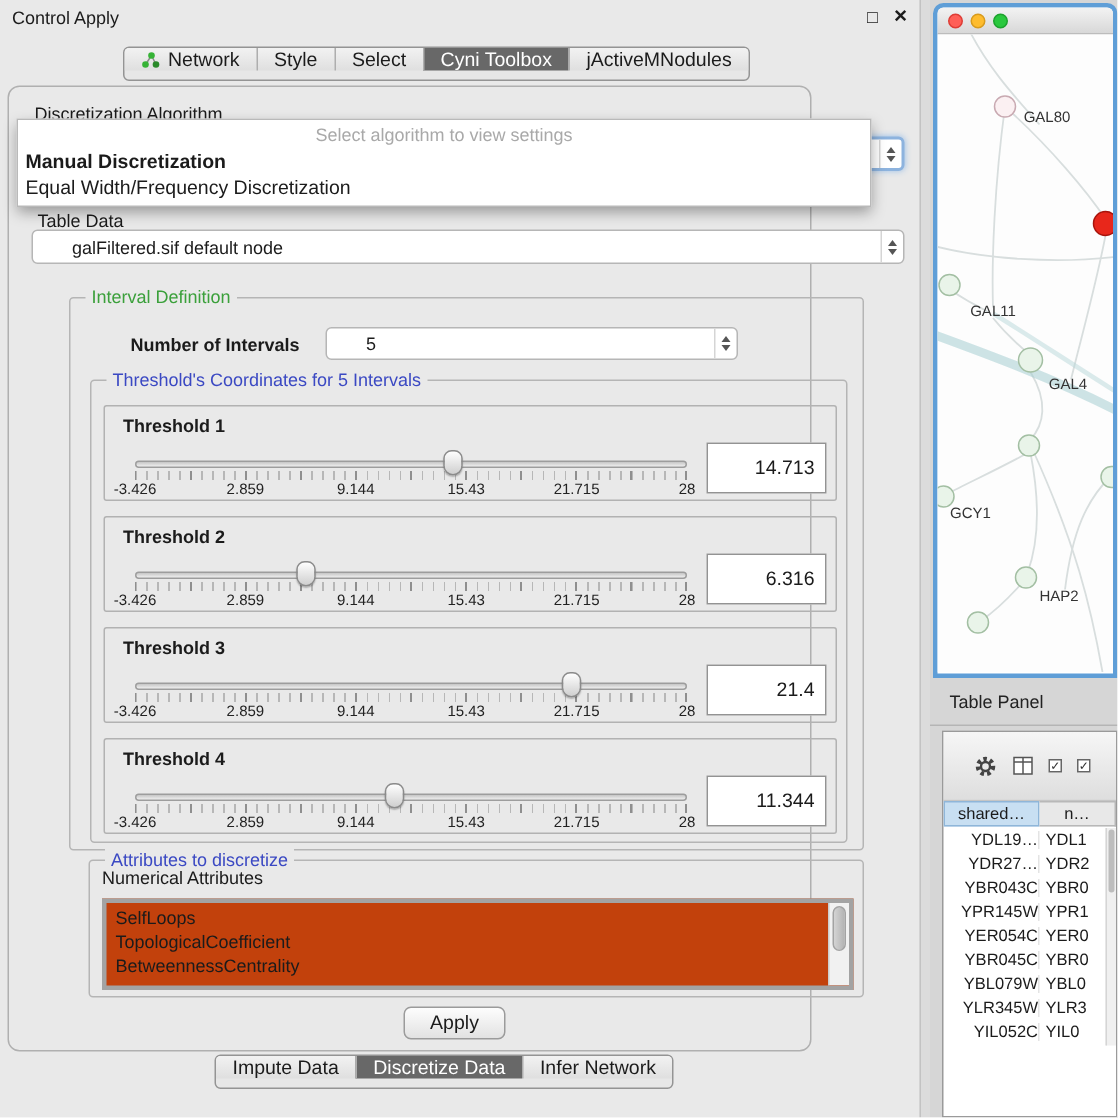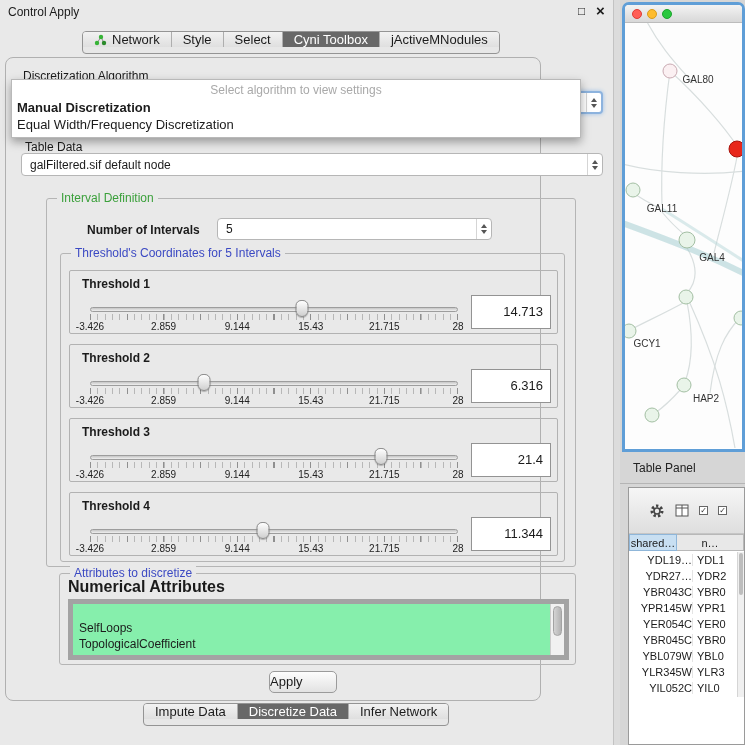--- a/index.html
+++ b/index.html
@@ -22,21 +22,21 @@
        border-left:1px solid #aeaeae;cursor:pointer;background:linear-gradient(#f2f2f2,#dfdfdf);white-space:nowrap}
   .tab:first-child{border-left:none}
   .tab.selected{background:#686868;color:#fff}
 
   
   .main-panel{position:absolute;left:5px;top:57px;width:536px;height:644px;
               border:1px solid #b0b0b0;border-radius:8px;background:#e9e9e9}
   .section-label{position:absolute;left:17px;top:11px;font-size:12px;z-index:1}
   .combo{position:absolute;background:#fff;border:1px solid #b6b6b6;border-radius:4px;
          display:flex;align-items:center;font-size:12px;cursor:pointer}
-  .combo .combo-value{flex:1;padding-left:8px;white-space:nowrap;overflow:hidden}
+  .combo .combo-value{flex:1;padding-left:26px;white-space:nowrap;overflow:hidden}
   .stepper{width:15px;align-self:stretch;display:flex;flex-direction:column;align-items:center;
            justify-content:center;gap:2px;border-left:1px solid #d5d5d5}
   .arr-up{width:0;height:0;border-left:3.5px solid transparent;border-right:3.5px solid transparent;border-bottom:4px solid #555}
   .arr-down{width:0;height:0;border-left:3.5px solid transparent;border-right:3.5px solid transparent;border-top:4px solid #555}
   .hidden-combo{left:15px;top:33px;width:582px;height:23px;border:2px solid #8db3de;
                 box-shadow:0 0 4px #9cc0e8;z-index:3}
   .dropdown{position:absolute;left:5px;top:21px;width:570px;z-index:5;background:#fff;
             border:1px solid #b9b9b9;box-shadow:0 4px 9px rgba(0,0,0,.35);padding:2px 0 4px}
   .dd-placeholder{text-align:center;color:#a9a9a9;font-size:12px;line-height:17px}
   .dd-option{font-size:13px;line-height:17px;padding-left:5px;cursor:pointer}
@@ -66,31 +66,31 @@
          background-image:
            repeating-linear-gradient(to right,#8f8f8f 0 1px,transparent 1px 36.7px),
            repeating-linear-gradient(to right,#b7b7b7 0 1px,transparent 1px 7.35px)}
   .scale{position:absolute;left:0;top:23px;width:100%;height:12px;font-size:10px;color:#222}
   .scale span{position:absolute;transform:translateX(-50%);white-space:nowrap}
   .value-box{position:absolute;left:401px;top:24px;width:80px;height:34px;background:#fff;
              border:1px solid #939393;font-size:13px;text-align:right;line-height:32px;padding-right:7px}
 
   
   .attrs-group{left:53px;top:515px;width:517px;height:92px}
-  .attrs-label{position:absolute;left:8px;top:4px;font-size:16px;font-weight:bold}
-  .attr-list{position:absolute;left:8px;top:25px;width:501px;height:61px;background:#86efac;
-             border:5px solid #a3a3a3;overflow:hidden;padding-top:16px}
+  .attrs-label{position:absolute;left:8px;top:4px;font-size:12px;font-weight:normal}
+  .attr-list{position:absolute;left:8px;top:25px;width:501px;height:61px;background:#c2410c;
+             border:3px solid #a3a3a3;overflow:hidden;padding-top:2px}
   .attr-item{font-size:12px;line-height:16px;padding-left:6px;cursor:default}
   .vscroll{position:absolute;right:0;top:0;width:14px;height:100%;background:#f1f1f1;border-left:1px solid #ccc}
   .vthumb{position:absolute;left:2px;top:2px;width:9px;height:30px;border-radius:5px;
           background:linear-gradient(to right,#d4d4d4,#b3b3b3);border:1px solid #a3a3a3}
 
   .apply-btn{position:absolute;left:263px;top:613px;width:68px;height:22px;
              background:linear-gradient(#fdfdfd,#e2e2e2);border:1px solid #9b9b9b;border-radius:5px;
-             font-size:13px;line-height:20px;cursor:pointer}
+             font-size:13px;text-align:center;line-height:20px;cursor:pointer}
 
   
   .divider{position:absolute;left:613px;top:0;width:7px;height:745px;background:#dcdcdc;border-left:1px solid #c3c3c3}
   .right-region{position:absolute;left:620px;top:0;width:125px;height:745px;background:#d6d6d6}
   .net-window{position:absolute;left:2px;top:2px;width:123px;height:450px;border:3px solid #5f9ed7;
               border-radius:7px 7px 0 0;background:#fff;overflow:hidden}
   .net-titlebar{height:18px;background:linear-gradient(#f3f3f3,#d8d8d8);border-bottom:1px solid #bcbcbc;
                 display:flex;align-items:center;padding-left:7px;gap:5px;cursor:default}
   .tl{width:10px;height:10px;border-radius:50%;cursor:pointer}
   .tl.red{background:#ff5f57;border:1px solid #de3d36}
@@ -104,21 +104,21 @@
   .tp-divider{position:absolute;left:0;top:483px;width:100%;height:1px;background:#b5b5b5}
   .table-window{position:absolute;left:8px;top:487px;width:117px;height:258px;border:1px solid #9a9a9a;background:#fff;overflow:hidden}
   .tp-toolbar{position:absolute;left:0;top:0;width:100%;height:46px;
               background:linear-gradient(#f6f6f6,#dedede);border-bottom:1px solid #c5c5c5;
               display:flex;align-items:center;padding-left:20px;gap:10px}
   .tp-toolbar .icon{display:flex;align-items:center;cursor:pointer}
   .tp-check{display:inline-block;width:9px;height:9px;border:1px solid #666;background:#fff;
             font-size:8px;line-height:8px;text-align:center;color:#333;cursor:pointer}
   .tp-header{position:absolute;left:0;top:46px;width:100%;height:17px;display:flex;font-size:11px}
   .tp-hcell{display:flex;align-items:center;justify-content:center;overflow:hidden;white-space:nowrap;cursor:pointer}
-  .tp-hcell.first{width:48px;background:#c8dff2;border:1px solid #8fb6d9}
+  .tp-hcell.first{width:64px;background:#c8dff2;border:1px solid #8fb6d9}
   .tp-hcell.second{flex:1;background:#e8e8e8;border-top:1px solid #b8b8b8;border-bottom:1px solid #b8b8b8;border-right:1px solid #b8b8b8}
   .tp-rows{position:absolute;left:0;top:64px;width:100%}
   .tp-row{display:flex;height:16px;font-size:11px;align-items:center;cursor:pointer}
   .tp-c1{width:64px;text-align:right;overflow:hidden;white-space:nowrap;border-right:1px solid #e4e4e4}
   .tp-c2{flex:1;padding-left:4px;overflow:hidden;white-space:nowrap}
   .tp-vscroll{position:absolute;right:0;top:64px;width:7px;height:145px;background:#f0f0f0;border-left:1px solid #d5d5d5}
   .tp-vthumb{position:absolute;left:1px;top:1px;width:4px;height:42px;border-radius:2px;background:#bdbdbd}
 </style>
 </head>
 <body>

